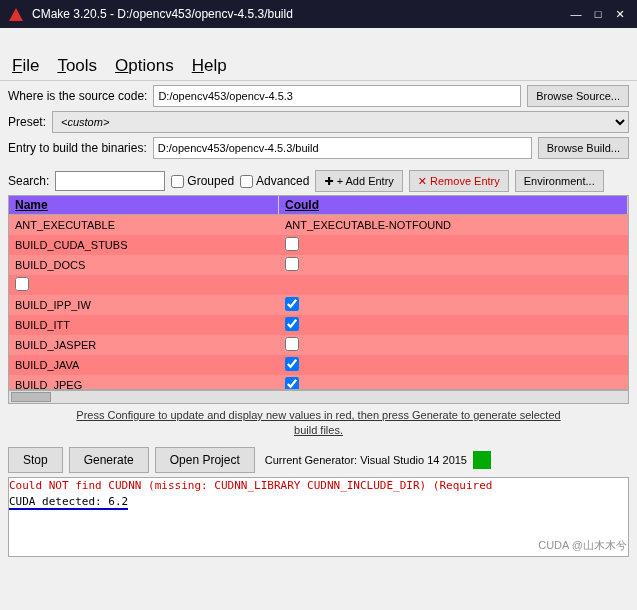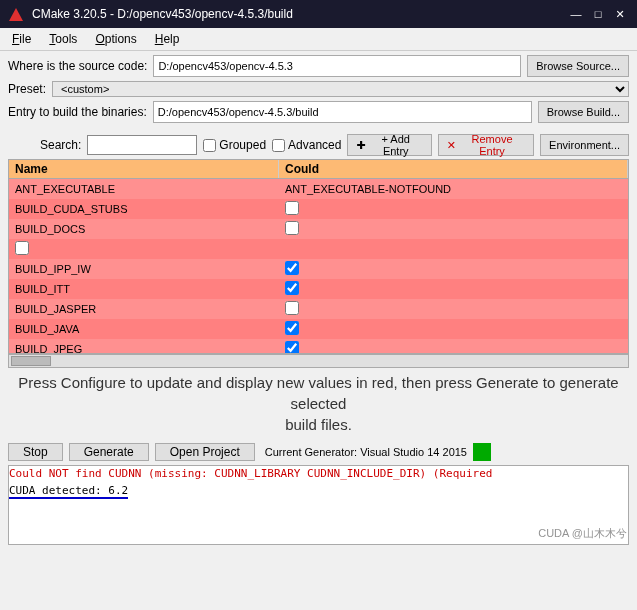--- a/index.html
+++ b/index.html
@@ -42,21 +42,22 @@
     .menu-bar {
       background: #f0f0f0;
       display: flex;
       padding: 2px 4px;
       gap: 2px;
       border-bottom: 1px solid #ccc;
     }
     .menu-item {
       padding: 2px 8px;
       cursor: pointer;
-      font-size: 12px;
+      font-size: 17px;
+      margin-top: 24px;
     }
     .menu-item span { text-decoration: underline; }
     .form-section {
       background: #f0f0f0;
       padding: 4px 8px;
     }
     .form-row {
       display: flex;
       align-items: center;
       margin-bottom: 4px;
@@ -69,25 +70,26 @@
     .form-input {
       flex: 1;
       height: 22px;
       border: 1px solid #aaa;
       background: white;
       padding: 0 4px;
       font-size: 11px;
     }
     .form-select {
       flex: 1;
-      height: 16px;
+      height: 22px;
       border: 1px solid #aaa;
       background: #e8e8e8;
       padding: 0 4px;
       font-size: 11px;
+      font-style: italic;
     }
     .browse-btn {
       height: 22px;
       padding: 0 8px;
       background: #e0e0e0;
       border: 1px solid #aaa;
       cursor: pointer;
       font-size: 11px;
       white-space: nowrap;
     }
@@ -129,25 +131,26 @@
       margin: 0 8px;
       border: 1px solid #aaa;
       background: white;
       height: 195px;
       overflow-y: scroll;
       overflow-x: hidden;
       position: relative;
     }
     .table-header {
       display: flex;
-      background: #fdba74;
+      background: #8b5cf6;
       border-bottom: 1px solid #aaa;
       position: sticky;
       top: 0;
       z-index: 1;
+      text-decoration: underline;
     }
     .table-header-cell {
       padding: 2px 6px;
       font-size: 12px;
       font-weight: bold;
       border-right: 1px solid #ccc;
     }
     .table-header-cell:first-child { width: 270px; }
     .table-header-cell:last-child { flex: 1; }
     .table-row {
@@ -178,34 +181,35 @@
     }
     .h-scroll-thumb {
       width: 40px;
       height: 10px;
       background: #bbb;
       margin-left: 2px;
       border: 1px solid #999;
     }
     .status-text {
       margin: 4px 8px;
-      font-size: 15px;
+      font-size: 11px;
       color: #333;
       text-align: center;
       line-height: 1.4;
+      text-decoration: underline;
     }
     .bottom-toolbar {
       display: flex;
       align-items: center;
       padding: 4px 8px;
       gap: 6px;
       background: #f0f0f0;
     }
     .action-btn {
-      height: 18px;
+      height: 26px;
       padding: 0 14px;
       background: #e0e0e0;
       border: 1px solid #aaa;
       cursor: pointer;
       font-size: 12px;
     }
     .generator-label {
       font-size: 11px;
       margin-left: 4px;
     }
@@ -279,21 +283,21 @@
     </select>
   </div>
   <div class="form-row">
     <span class="form-label">Entry to build the binaries:</span>
     <input class="form-input" value="D:/opencv453/opencv-4.5.3/build" style="">
     <button class="browse-btn">Browse Build...</button>
   </div>
 </div>
 
 <div class="toolbar-row">
-  <span style="font-size:12px;margin-left:32px;">Search:</span>
+  <span style="font-size:12px;">Search:</span>
   <input class="search-box" type="text" style="">
   <label class="checkbox-label">
     <input type="checkbox" style="">
     <span>Grouped</span>
   </label>
   <label class="checkbox-label">
     <input type="checkbox" style="">
     <span>Advanced</span>
   </label>
   <button class="toolbar-btn">

